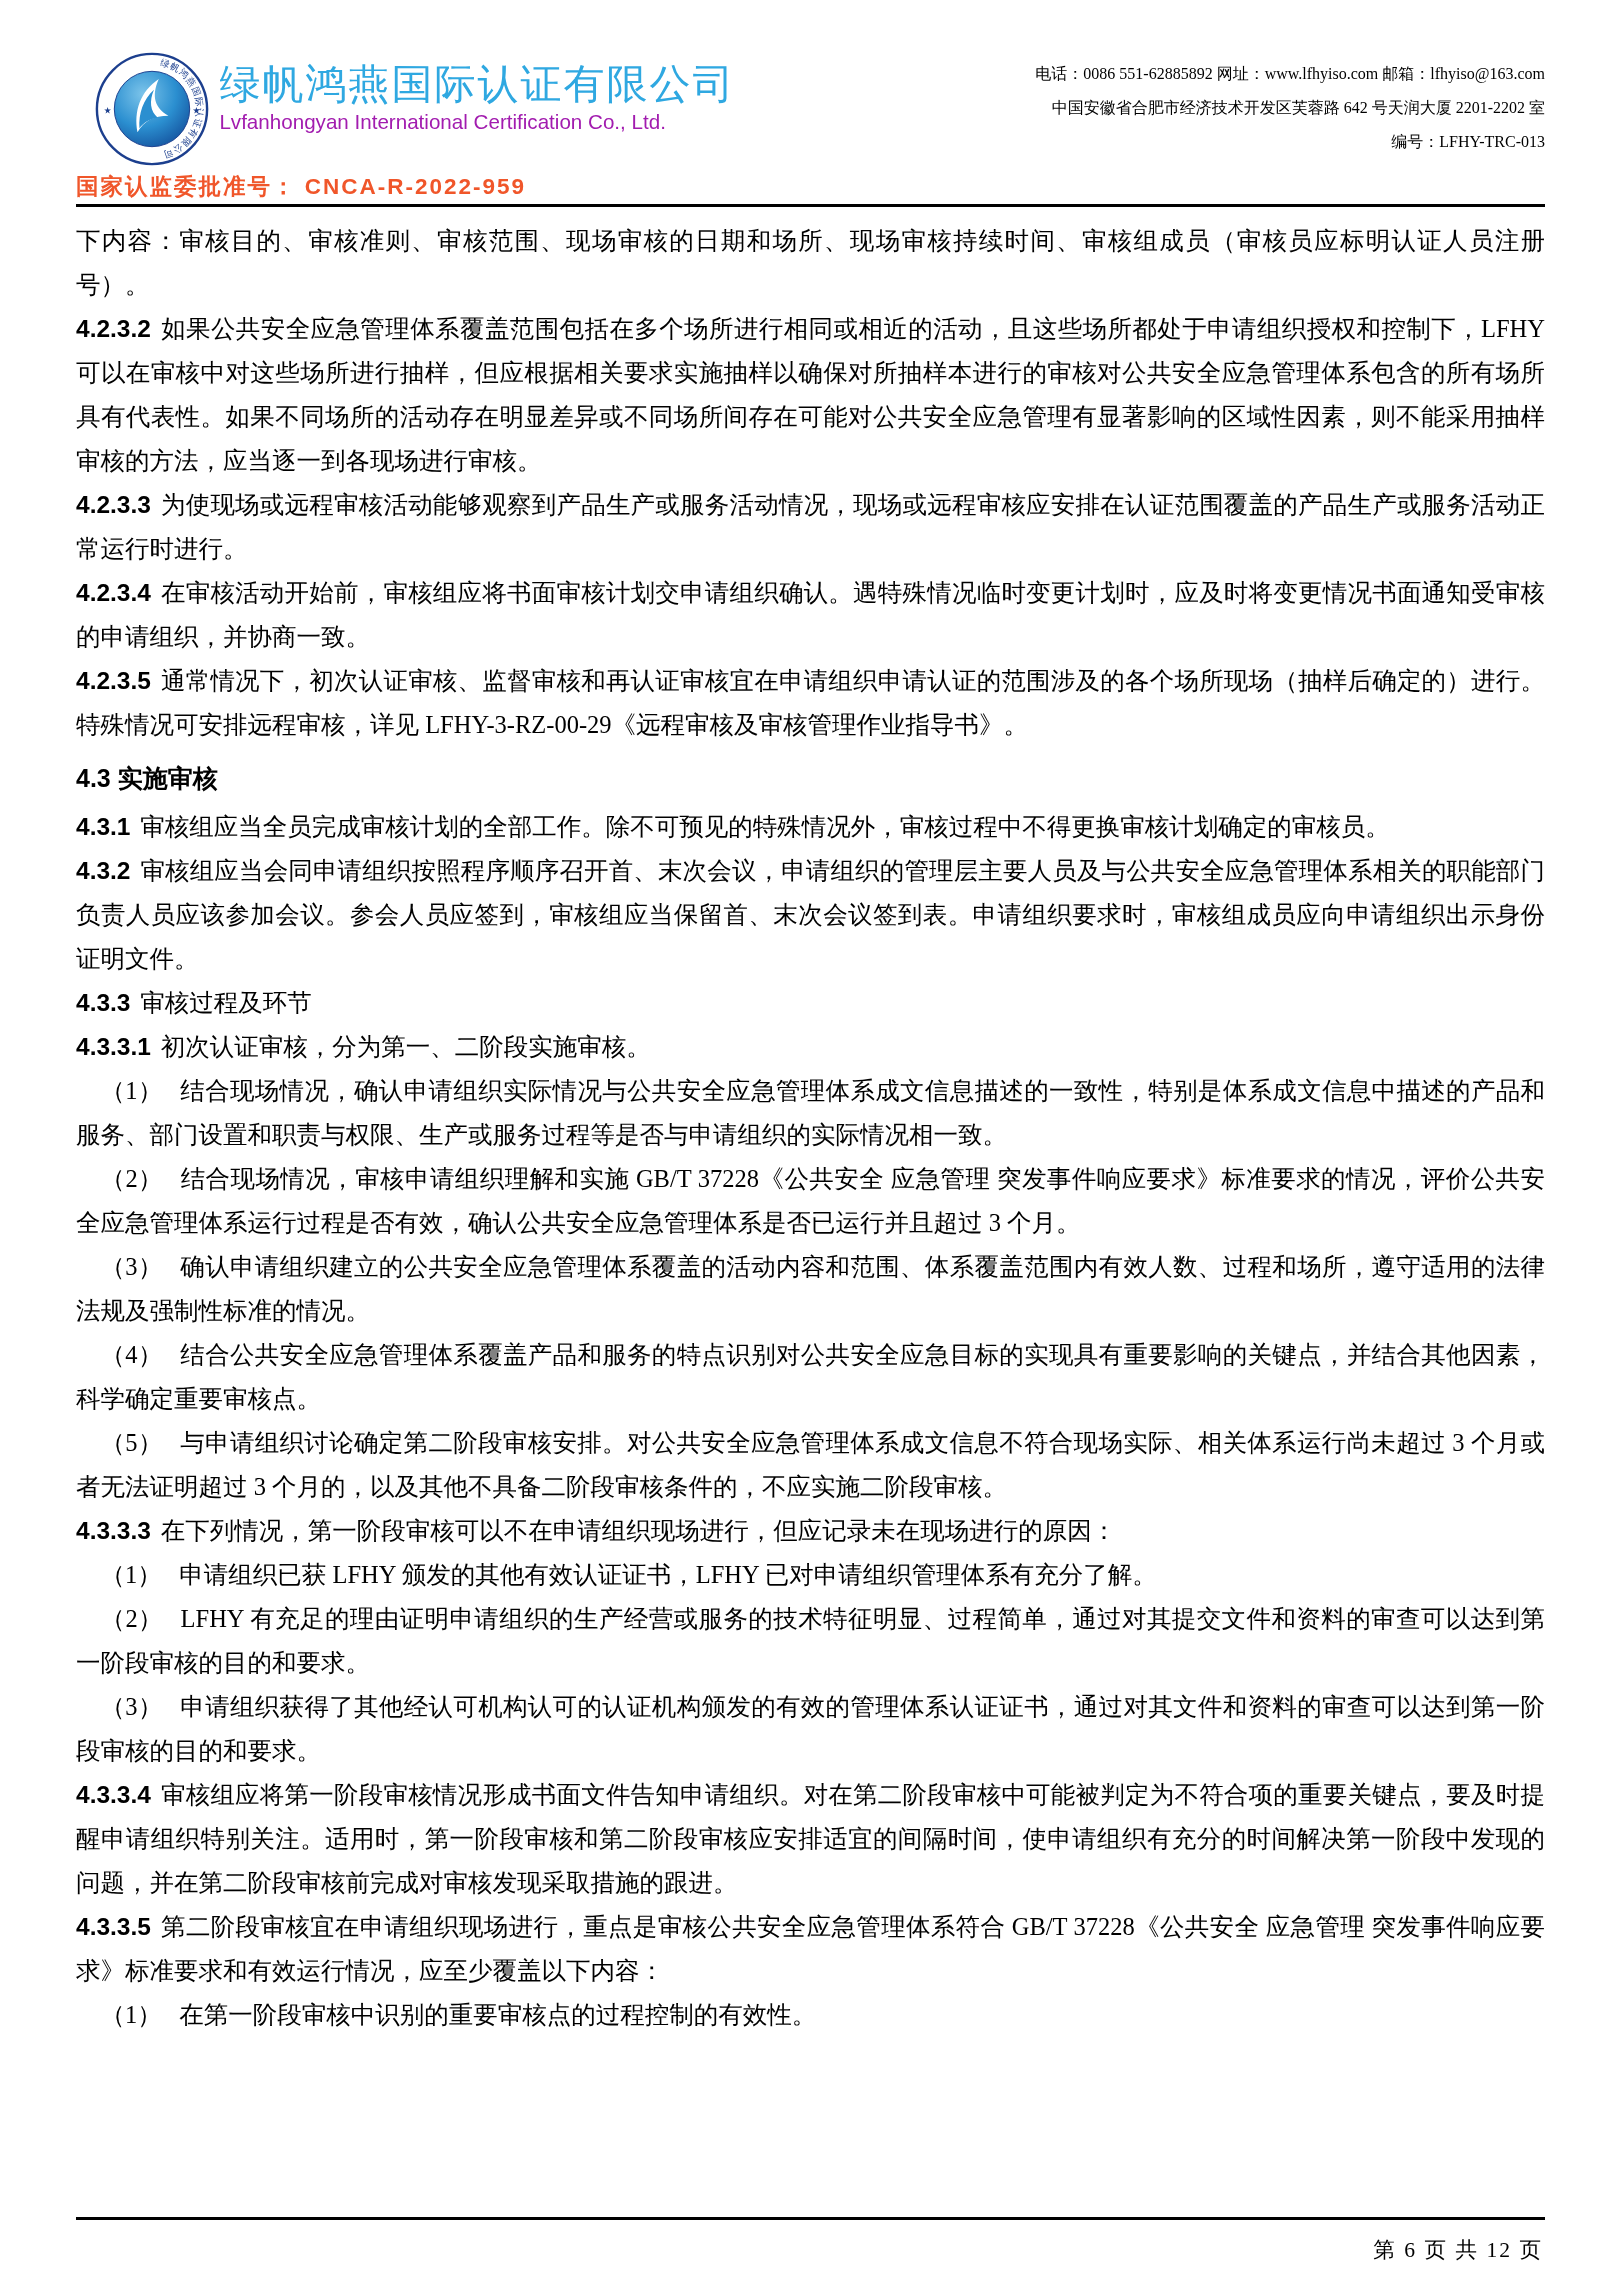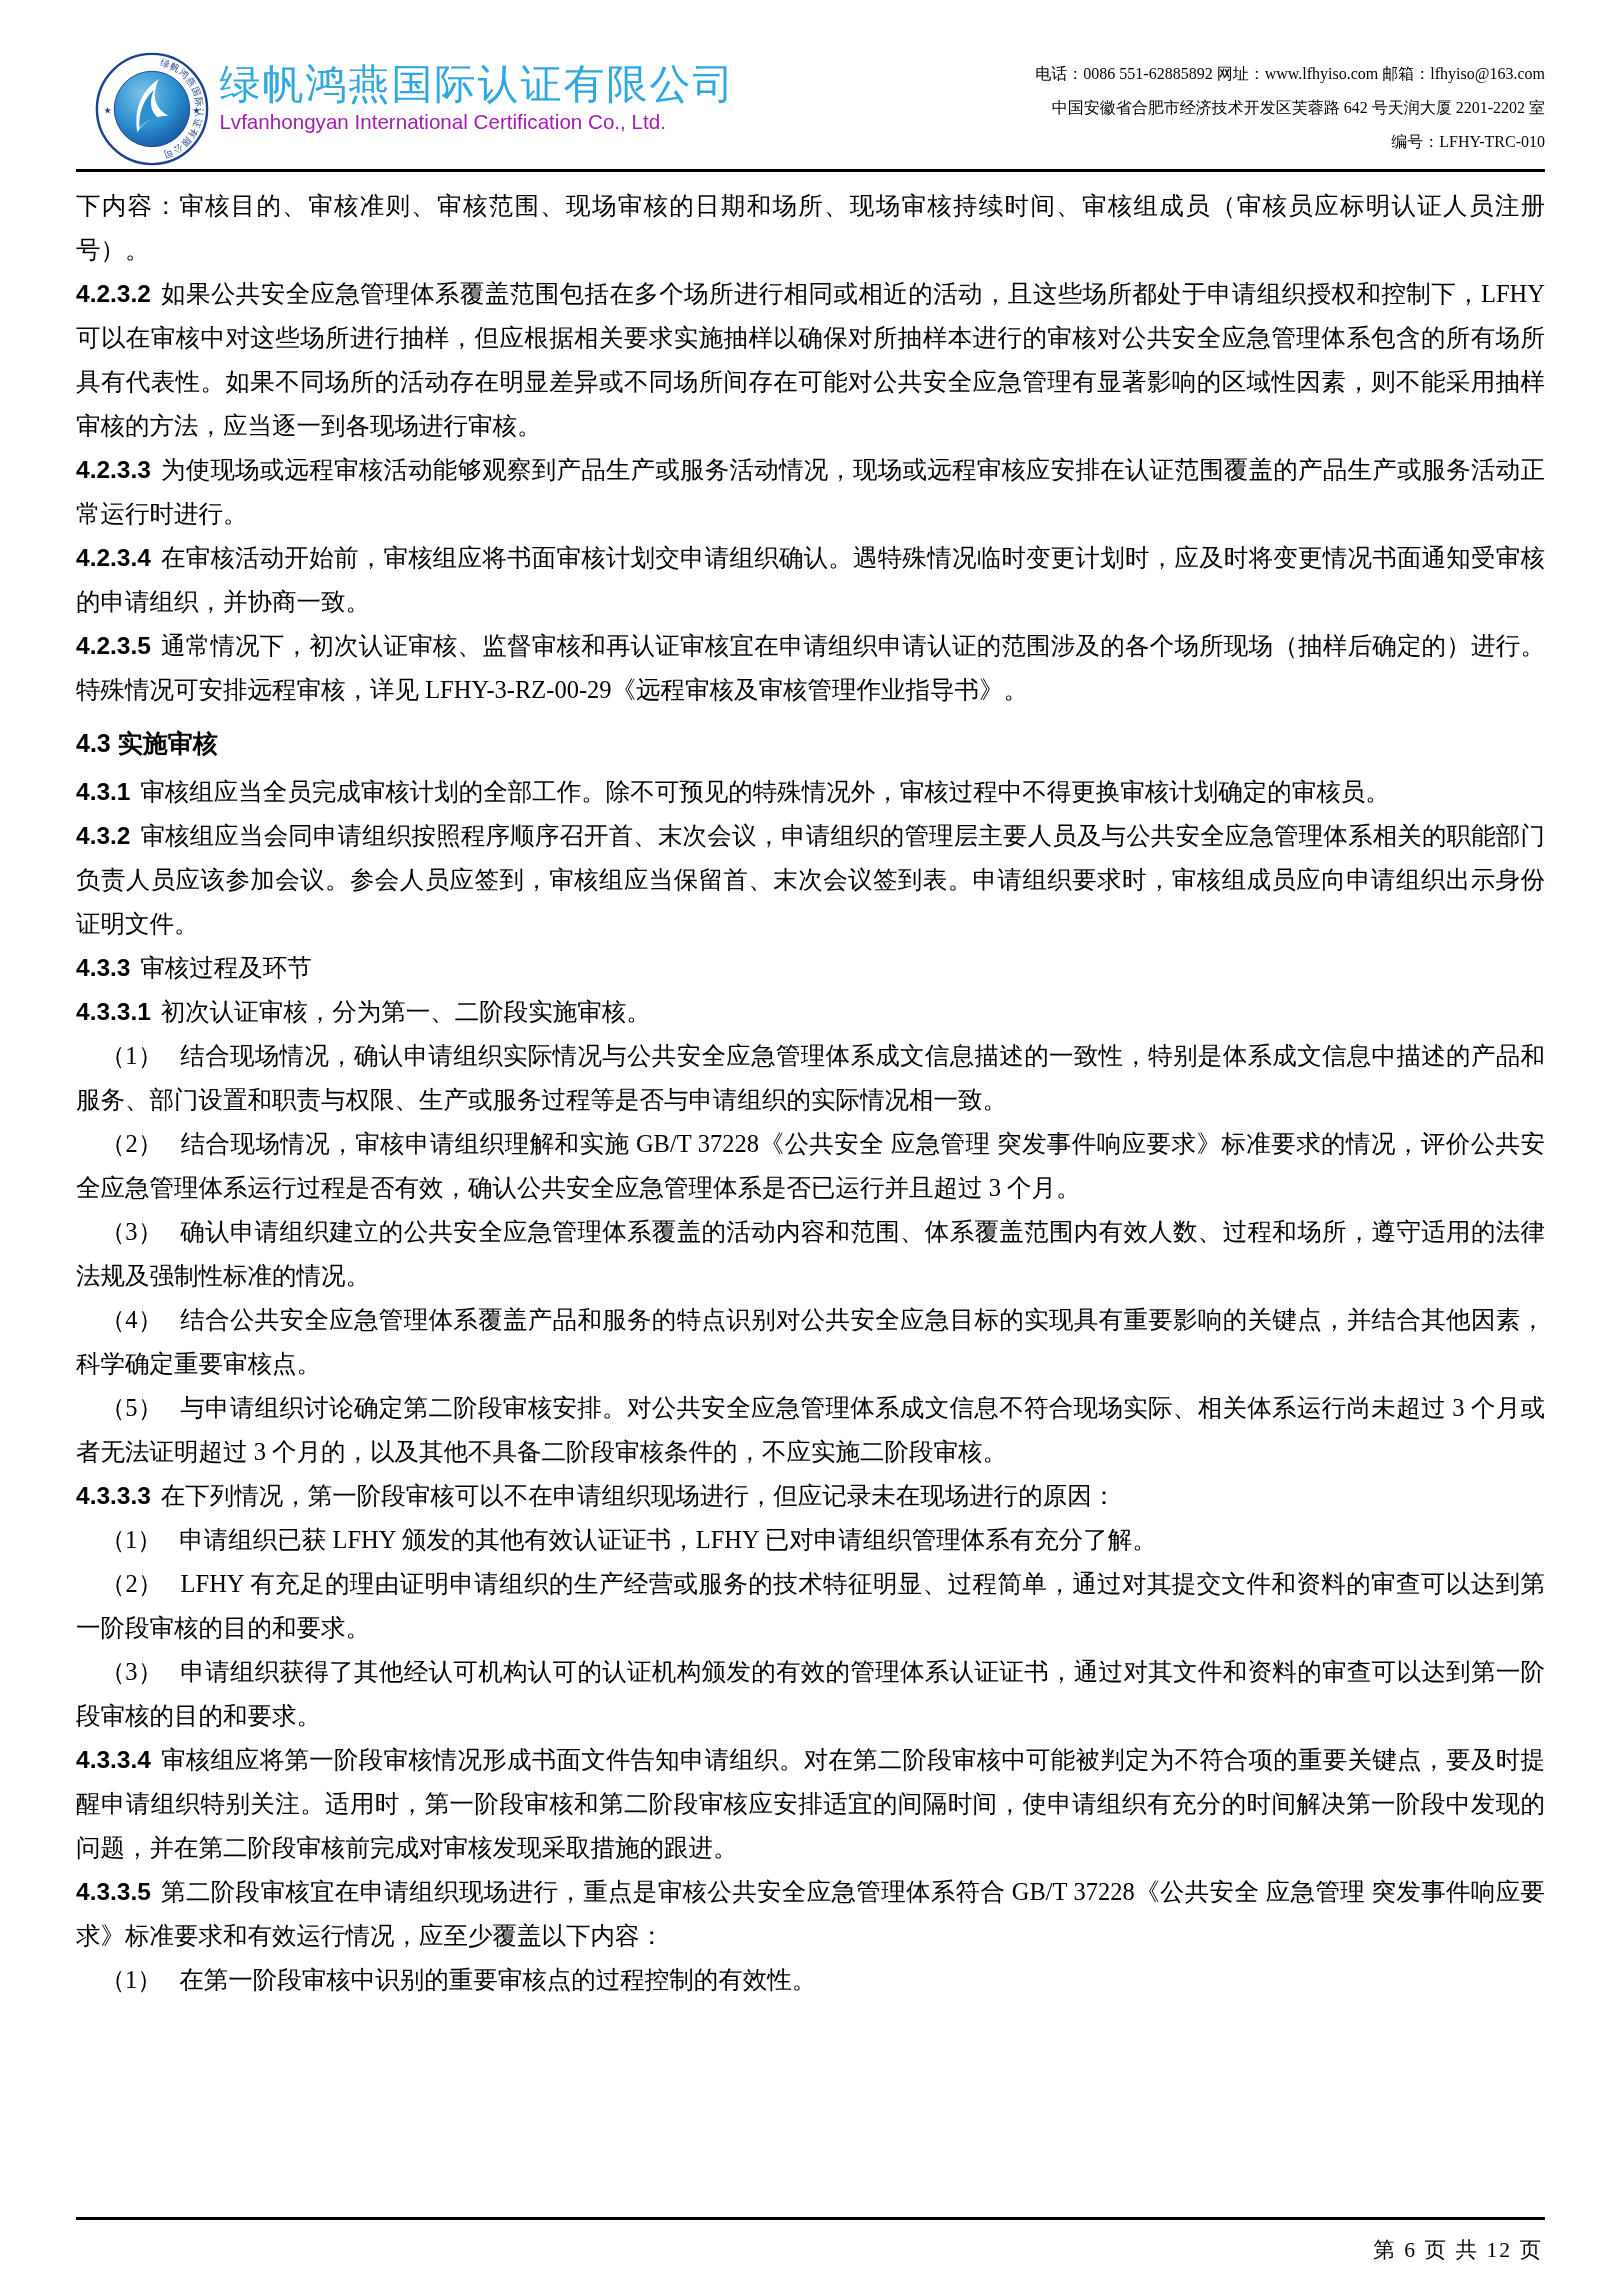--- a/index.html
+++ b/index.html
@@ -74,25 +74,26 @@
             <text x="102" y="64" font-size="8" fill="#1c3f8e">★</text>
             <path d="M45 84 C41 62 48 42 67 29 C59 47 63 59 77 67 C62 67 52 72 45 84 Z" fill="#ffffff"></path>
             <path d="M47 80 C46 64 51 50 62 40 C57 52 58 62 66 69 C58 70 51 74 47 80 Z" fill="#2b8fd0"></path>
           </svg>
         </div>
         <div class="brand-text">
           <div class="brand-cn">绿帆鸿燕国际认证有限公司</div>
           <div class="brand-en">Lvfanhongyan International Certification Co., Ltd.</div>
         </div>
       </div>
+      <div class="brand-approval">国家认监委批准号： CNCA-R-2022-959</div>
     </div>
     <div class="header-right">
       <div>电话：0086 551-62885892 网址：www.lfhyiso.com 邮箱：lfhyiso@163.com</div>
       <div>中国安徽省合肥市经济技术开发区芙蓉路 642 号天润大厦 2201-2202 室</div>
-      <div>编号：LFHY-TRC-010</div>
+      <div>编号：LFHY-TRC-013</div>
     </div>
   </div>
 
   <div class="header-rule"></div>
 
   <main class="doc-body" id="doc-body">
       <p class="p-cont">下内容：审核目的、审核准则、审核范围、现场审核的日期和场所、现场审核持续时间、审核组成员（审核员应标明认证人员注册号）。</p>
       <p class="p-clause"><span class="num">4.2.3.2</span>如果公共安全应急管理体系覆盖范围包括在多个场所进行相同或相近的活动，且这些场所都处于申请组织授权和控制下，LFHY 可以在审核中对这些场所进行抽样，但应根据相关要求实施抽样以确保对所抽样本进行的审核对公共安全应急管理体系包含的所有场所具有代表性。如果不同场所的活动存在明显差异或不同场所间存在可能对公共安全应急管理有显著影响的区域性因素，则不能采用抽样审核的方法，应当逐一到各现场进行审核。</p>
       <p class="p-clause"><span class="num">4.2.3.3</span>为使现场或远程审核活动能够观察到产品生产或服务活动情况，现场或远程审核应安排在认证范围覆盖的产品生产或服务活动正常运行时进行。</p>
       <p class="p-clause"><span class="num">4.2.3.4</span>在审核活动开始前，审核组应将书面审核计划交申请组织确认。遇特殊情况临时变更计划时，应及时将变更情况书面通知受审核的申请组织，并协商一致。</p>

